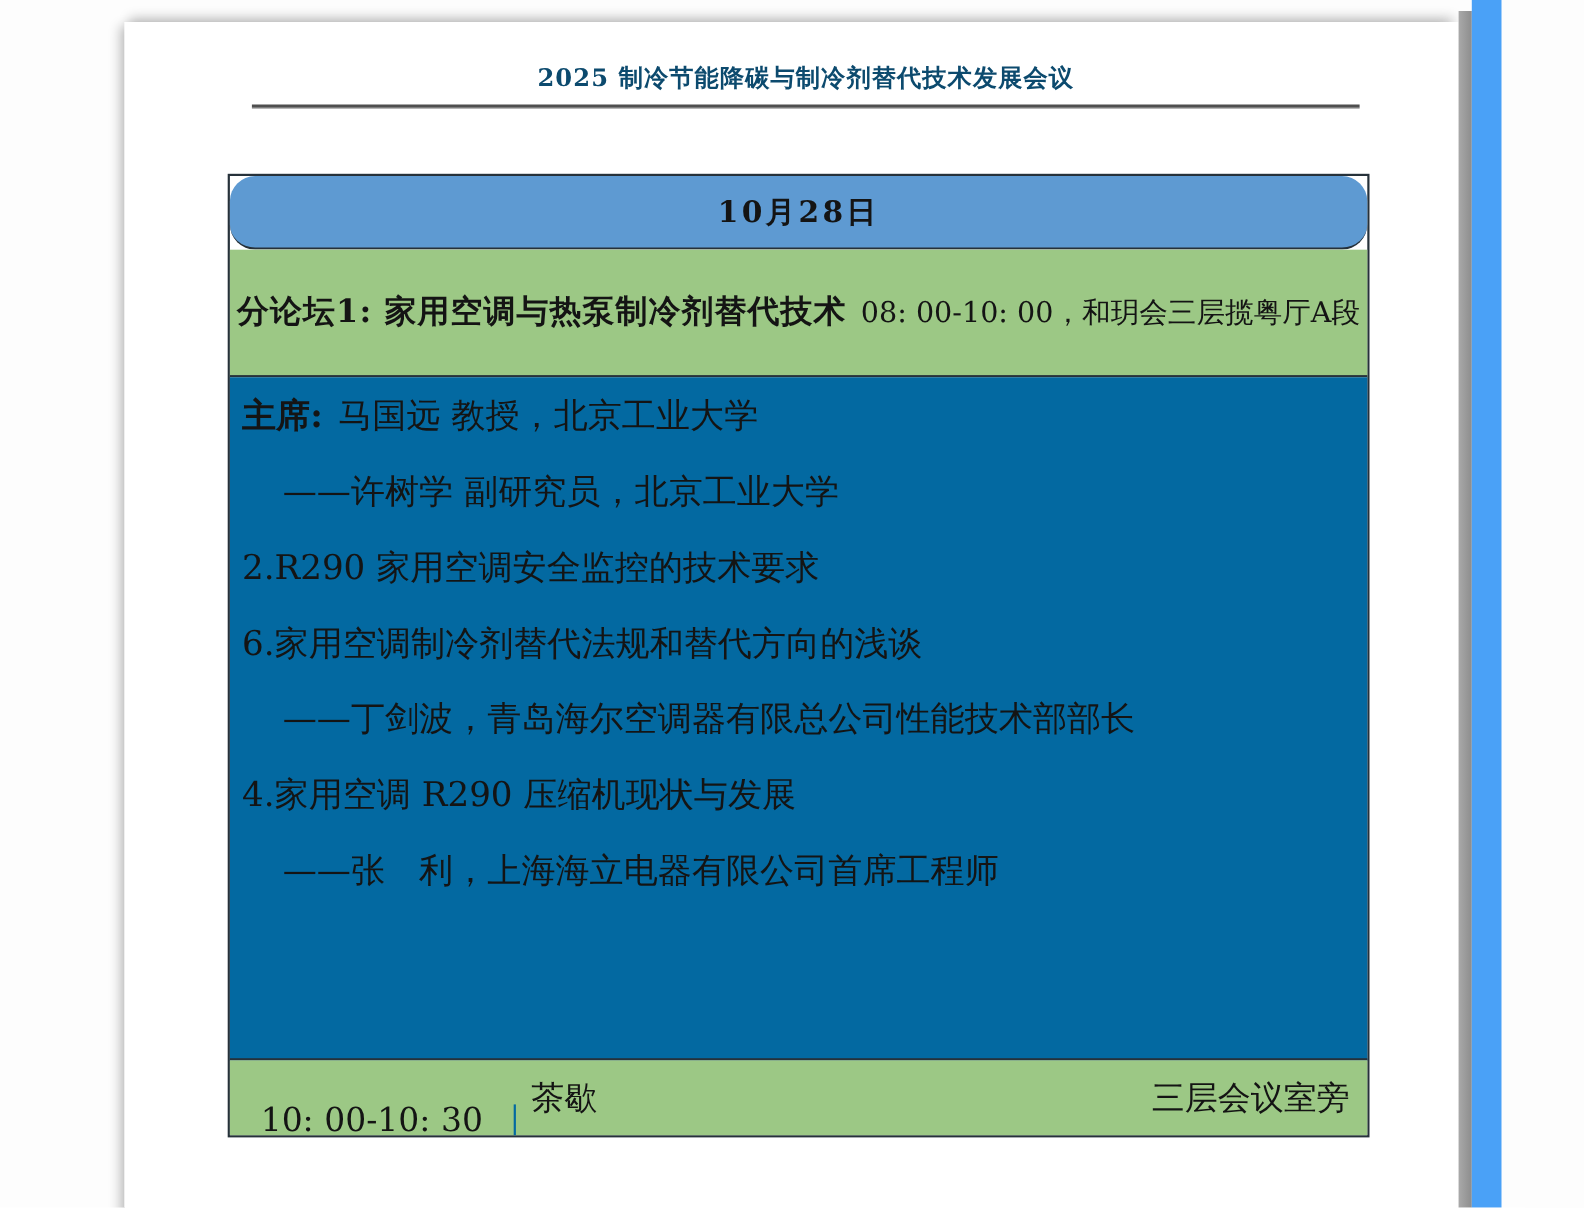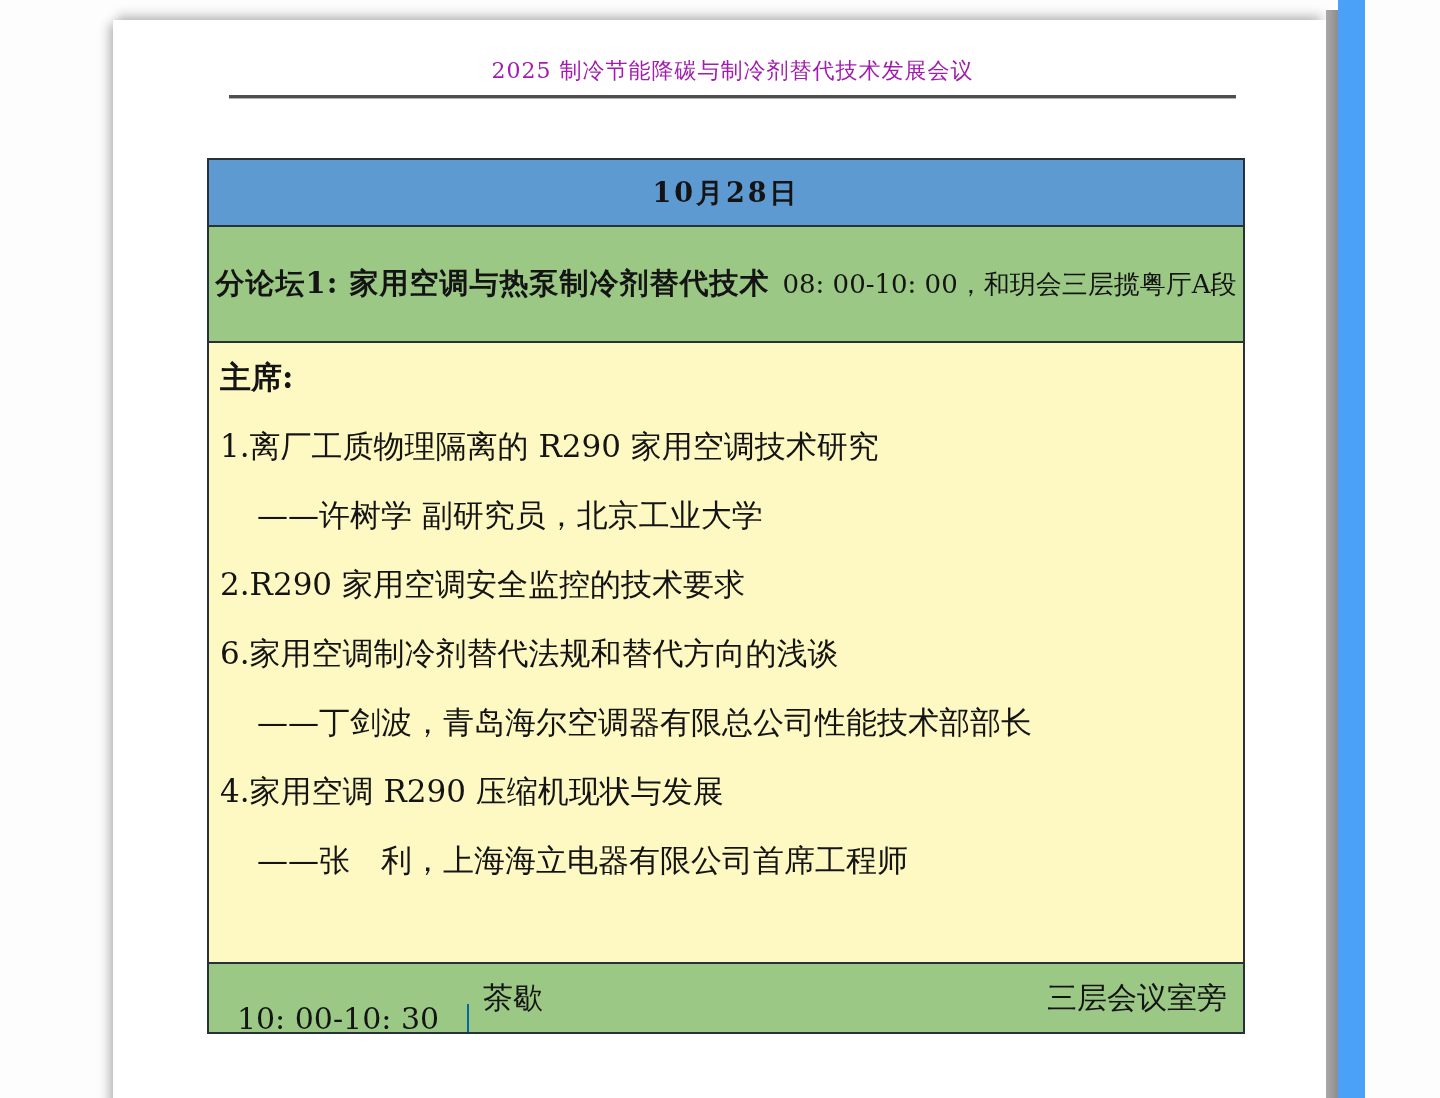--- a/index.html
+++ b/index.html
@@ -41,23 +41,23 @@
 
   
   .doc-header {
     position: absolute;
     left: 116px; top: 36px;
     width: 1007px;
     text-align: center;
   }
   .doc-title {
     font-size: 22px;
-    font-weight: normal;
+    font-weight: bold;
     letter-spacing: 1px;
-    color: #a21caf;
+    color: #0c4a6e;
   }
   .title-rule {
     margin-top: 9px;
     height: 4px;
     border: none;
     border-top: 3px solid #4f4f4f;
     border-bottom: 1px solid #b0b0b0;
   }
 
   
@@ -67,36 +67,36 @@
     width: 1038px;
     border: 2px solid #26313a;
   }
   .row { border-bottom: 2px solid #26313a; }
   .row:last-child { border-bottom: none; }
 
   .row-date {
     height: 67px;
     background: var(--date-row-bg, #5e9ad2);
     display: flex; align-items: center; justify-content: center;
-    font-size: 27px; font-weight: bold; letter-spacing: 3px;
+    font-size: 27px; font-weight: bold; letter-spacing: 3px; border-radius: 23px;
   }
 
   .row-session {
     height: 116px;
     background: var(--session-row-bg, #9cc885);
     display: flex; flex-direction: row;
     align-items: center; justify-content: center;
     gap: 13px;
   }
   .session-title { font-size: 29px; font-weight: bold; letter-spacing: 1px; }
   .session-time  { font-size: 26px; }
 
   .row-body {
     height: 621px;
-    background: #fef9c3;
+    background: #0369a1;
     display: flex; flex-direction: column;
   }
   .line {
     height: 69px;
     display: flex; align-items: center;
     font-size: 31px;
     padding-left: 11px;
     white-space: pre;
   }
   .line.presenter { padding-left: 48px; }
@@ -139,23 +139,23 @@
       </div>
 
       <div class="row row-session">
         <div class="session-title">分论坛1: 家用空调与热泵制冷剂替代技术</div>
         <div class="session-time">08: 00-10: 00，和玥会三层揽粤厅A段</div>
       </div>
 
       <div class="row row-body">
         <div class="line">
           <span class="chair-label">主席:</span>
+          <span>马国远 教授，北京工业大学</span>
         </div>
 
-        <div class="line">1.离厂工质物理隔离的 R290 家用空调技术研究</div>
         <div class="line presenter">——许树学 副研究员，北京工业大学</div>
 
         <div class="line">2.R290 家用空调安全监控的技术要求</div>
 
         <div class="line">6.家用空调制冷剂替代法规和替代方向的浅谈</div>
         <div class="line presenter">——丁剑波，青岛海尔空调器有限总公司性能技术部部长</div>
 
         <div class="line">4.家用空调 R290 压缩机现状与发展</div>
         <div class="line presenter">——张　利，上海海立电器有限公司首席工程师</div>
       </div>

